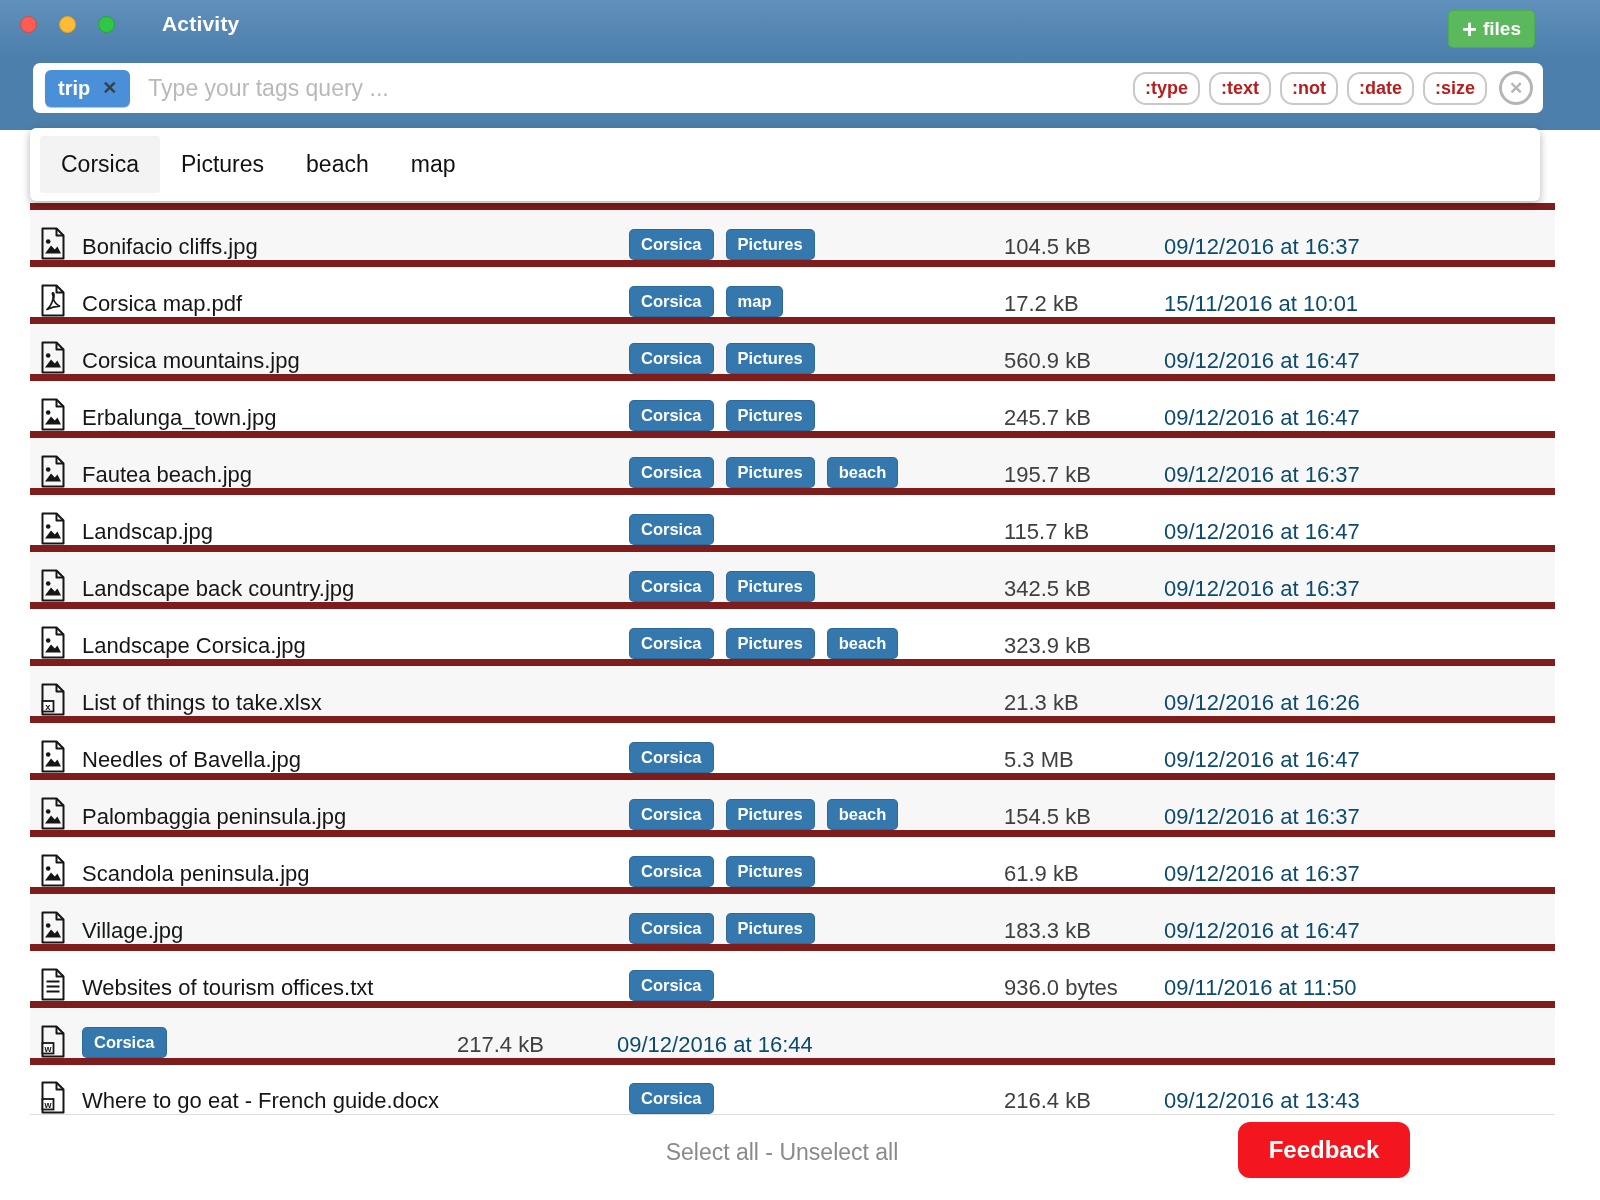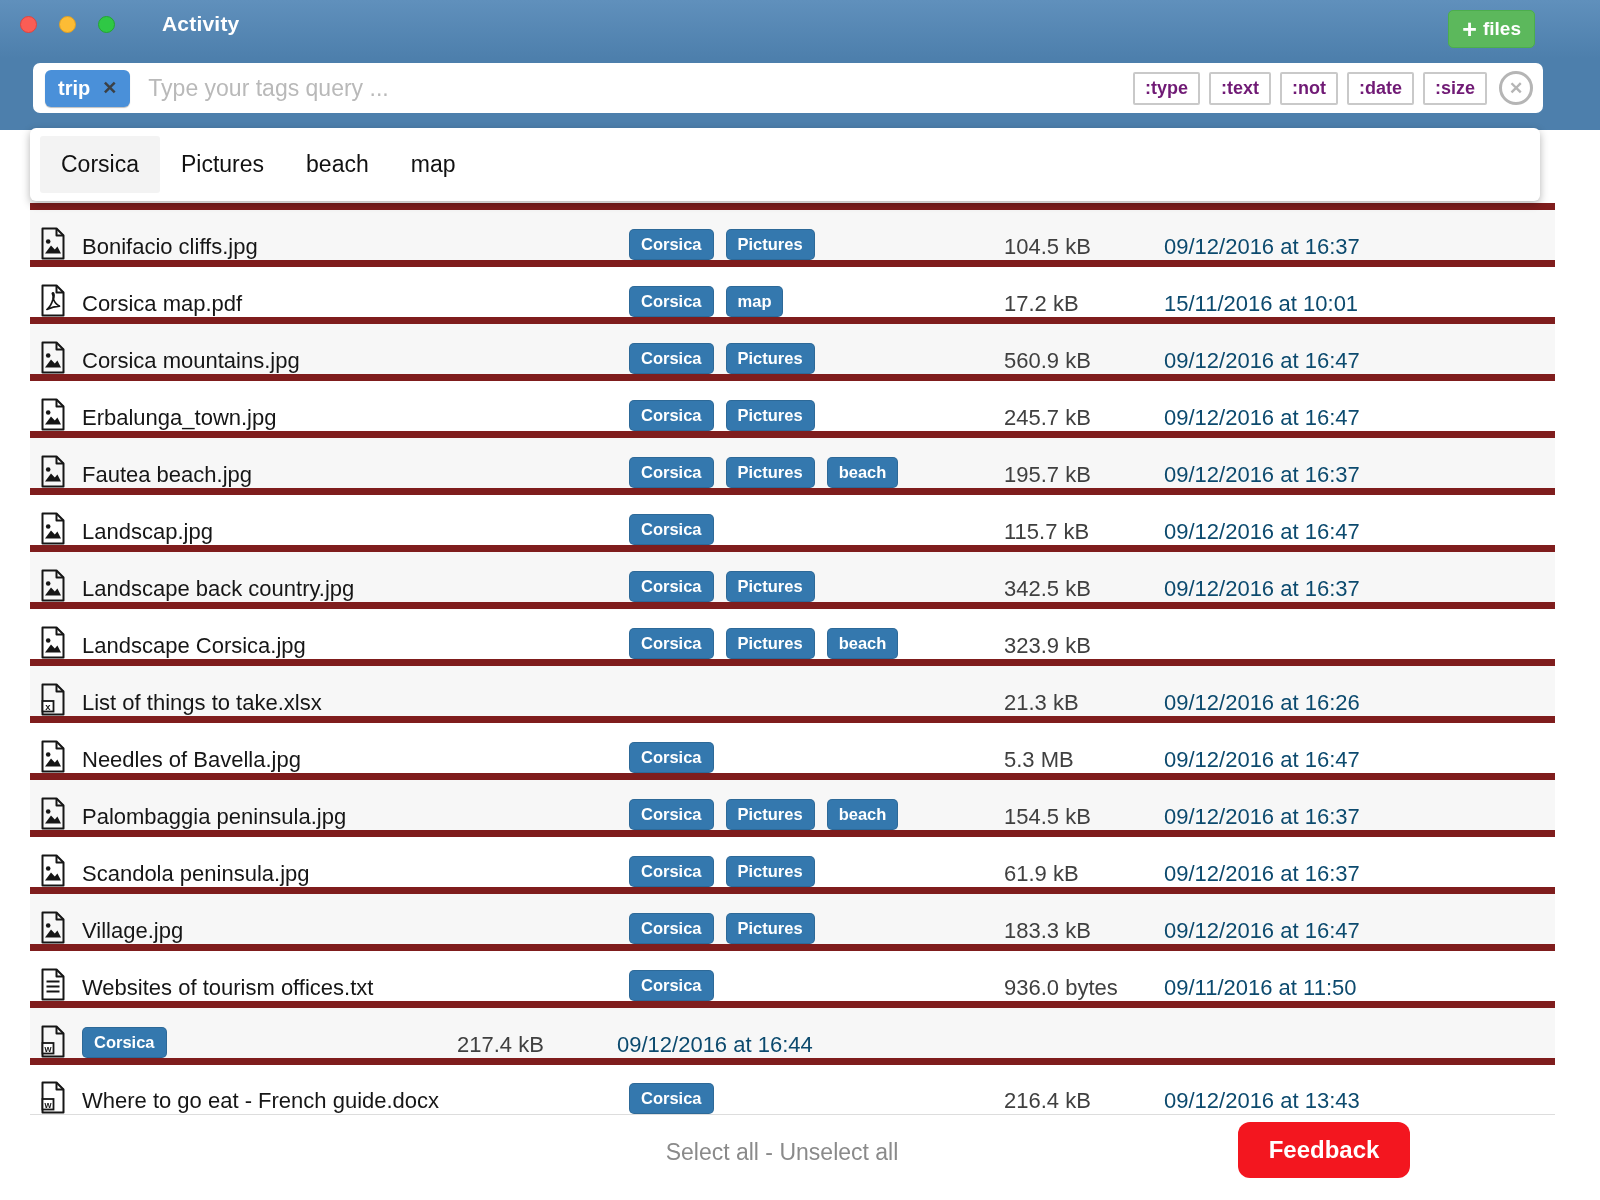--- a/index.html
+++ b/index.html
@@ -26,21 +26,21 @@
   .search-bar { position:absolute; left:33px; top:63px; width:1510px; height:50px;
                 background:#fff; border-radius:7px; display:flex; align-items:center; padding:0 10px; }
   .chip { display:flex; align-items:center; height:37px; padding:0 13px; margin-left:2px;
           background:var(--chip,#4a90d9); border-radius:6px; box-shadow:0 1px 1px rgba(0,0,0,.25); }
   .chip .chip-label { color:#fff; font-size:20px; font-weight:bold; }
   .chip .chip-x { color:#3b4045; font-size:18px; font-weight:900; margin-left:12px; cursor:pointer; }
   .search-input { flex:1; border:none; outline:none; font-size:23px; color:#0c4a6e;
                   margin-left:18px; font-family:"Liberation Sans", sans-serif; background:transparent; }
   .search-input::placeholder { color:#b9b9b9; }
   .filters { display:flex; align-items:center; }
-  .filter-btn { border:2px solid #c9c9c9; border-radius:2px; background:#fff; color:#701a75;
+  .filter-btn { border:2px solid #c9c9c9; border-radius:13px; background:#fff; color:#b91c1c;
                 font-size:18px; font-weight:bold; padding:4px 10px; margin-left:9px; cursor:pointer;
                 font-family:"Liberation Sans", sans-serif; }
   .clear-btn { width:34px; height:34px; border-radius:50%; border:3px solid #b5b5b5; background:#fff;
                color:#b5b5b5; font-weight:900; font-size:17px; display:flex; align-items:center;
                justify-content:center; margin-left:12px; cursor:pointer; }
 
   
   .suggestions { position:absolute; left:30px; top:128px; width:1510px; height:73px; z-index:5;
                  background:#fff; border-radius:6px; box-shadow:0 3px 8px rgba(0,0,0,.30);
                  display:flex; align-items:center; padding-left:10px; }

